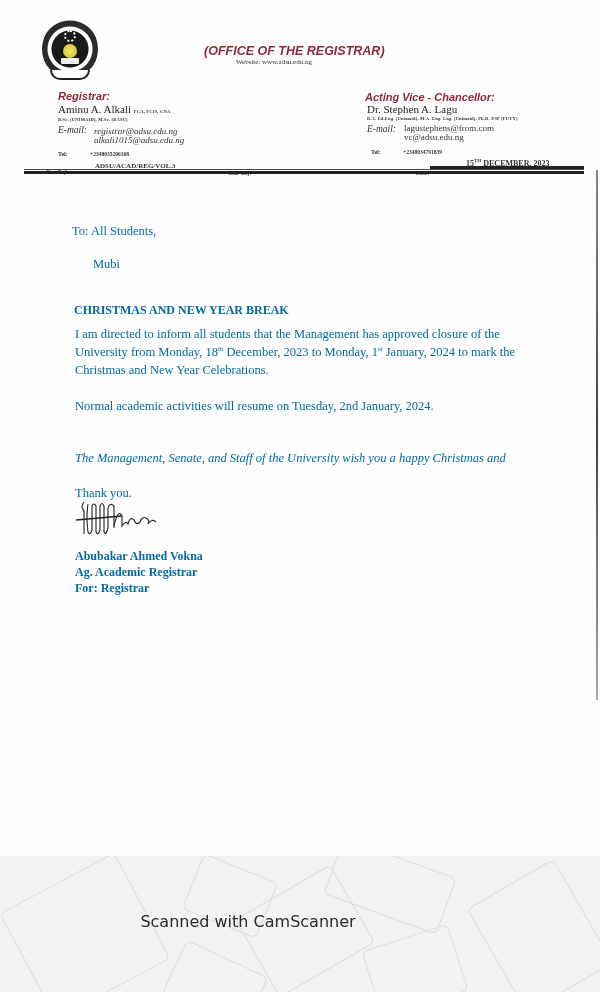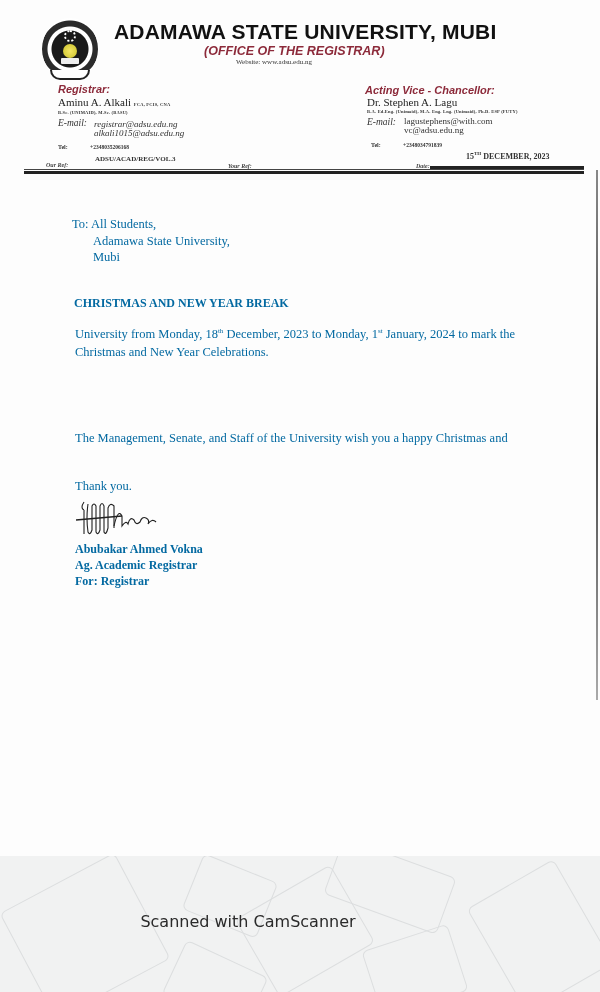--- a/index.html
+++ b/index.html
@@ -23,21 +23,21 @@
 
     .label-red { font-family: "Liberation Sans", sans-serif; font-weight: bold; font-style: italic; font-size: 11px; color: #8c2a3a; }
     .name { font-size: 11px; color: #222; }
     .quals { font-size: 4.5px; font-weight: bold; color: #333; letter-spacing: 0.2px; }
     .email-label { font-style: italic; font-size: 9.5px; color: #333; }
     .email { font-style: italic; font-size: 9px; color: #333; }
     .tel-label { font-size: 6px; font-weight: bold; color: #333; }
     .tel { font-size: 5.5px; font-weight: bold; color: #333; }
     .small-italic { font-style: italic; font-size: 6px; font-weight: bold; color: #444; }
 
-    .abs { position: absolute; white-space: nowrap; }
+    .abs { position: absolute; white-space: nowrap; margin-top: 7px; }
 
     .rule-thin { position: absolute; left: 24px; top: 169px; width: 560px; height: 1px; background: #444; }
     .rule-thick { position: absolute; left: 24px; top: 171px; width: 560px; height: 3px; background: #222; }
     .rule-end { position: absolute; left: 430px; top: 166px; width: 154px; height: 3px; background: #222; }
 
     
     .body-text { font-family: "Liberation Serif", serif; font-size: 12.5px; color: #0369a1; line-height: 18px; }
     .bold { font-weight: bold; }
     sup { font-size: 7px; vertical-align: super; line-height: 0; }
 
@@ -57,68 +57,68 @@
 
   <div class="right-edge"></div>
 
   <div class="logo">
     <div class="cog"></div>
     <div class="sun"></div>
     <div class="book"></div>
     <div class="ribbon"></div>
   </div>
 
-  <div class="uni-title">ADAMAWA STATE UNIVERSITY, MUBI</div>
   <div class="office">(OFFICE OF THE REGISTRAR)</div>
   <div class="website">Website: www.adsu.edu.ng</div>
 
   <div class="abs label-red" style="left:58px; top:83px;">Registrar:</div>
   <div class="abs name" style="left:58px; top:96px;">
     <span>Aminu A. Alkali</span>
     <span class="quals">FCA, FCIS, CNA</span>
   </div>
   <div class="abs quals" style="left:58px; top:110px;">B.Sc. (UNIMAID), M.Sc. (BASU)</div>
   <div class="abs email-label" style="left:58px; top:118px;">E-mail:</div>
   <div class="abs email" style="left:94px; top:119px;">registrar@adsu.edu.ng</div>
   <div class="abs email" style="left:94px; top:128px;">alkali1015@adsu.edu.ng</div>
   <div class="abs tel-label" style="left:58px; top:144px;">Tel:</div>
   <div class="abs tel" style="left:90px; top:144px;">+2348035206168</div>
 
   <div class="abs label-red" style="left:365px; top:84px;">Acting Vice - Chancellor:</div>
   <div class="abs name" style="left:367px; top:96px;">Dr. Stephen A. Lagu</div>
   <div class="abs quals" style="left:367px; top:109px;">B.A. Ed.Eng. (Unimaid), M.A. Eng. Lng. (Unimaid), Ph.D. ESP (FUTY)</div>
   <div class="abs email-label" style="left:367px; top:117px;">E-mail:</div>
-  <div class="abs email" style="left:404px; top:116px; font-style:normal;">lagustephens@with.com</div>
+  <div class="abs email" style="left:404px; top:116px; font-style:normal;">lagustephens@from.com</div>
   <div class="abs email" style="left:404px; top:125px; font-style:normal;">vc@adsu.edu.ng</div>
   <div class="abs tel-label" style="left:371px; top:142px;">Tel:</div>
   <div class="abs tel" style="left:403px; top:142px;">+2348034791839</div>
 
   <div class="abs small-italic" style="left:46px; top:162px;">Our Ref:</div>
   <div class="abs" style="left:95px; top:155px; font-size:7px; font-weight:bold; color:#333;">ADSU/ACAD/REG/VOL.3</div>
   <div class="abs small-italic" style="left:228px; top:163px;">Your Ref:</div>
   <div class="abs small-italic" style="left:416px; top:163px;">Date:</div>
   <div class="abs" style="left:466px; top:152px; font-size:8px; font-weight:bold; color:#333;"><span>15</span><sup style="font-size:5px;">TH</sup><span> DECEMBER, 2023</span></div>
 
   <div class="rule-end"></div>
   <div class="rule-thin"></div>
   <div class="rule-thick"></div>
 
   <div class="abs body-text" style="left:72px; top:215px;">To: All Students,</div>
-  <div class="abs body-text" style="left:93px; top:232px;">Adamawa State University,</div>
   <div class="abs body-text" style="left:93px; top:248px;">Mubi</div>
 
   <div class="abs body-text bold" style="left:74px; top:294px; font-size:12px;">CHRISTMAS AND NEW YEAR BREAK</div>
 
   <div class="para body-text" style="top:325px;">
+    <div>I am directed to inform all students that the Management has approved closure of the</div>
     <div><span>University from Monday, 18</span><sup>th</sup><span> December, 2023 to Monday, 1</span><sup>st</sup><span> January, 2024 to mark the</span></div>
     <div>Christmas and New Year Celebrations.</div>
   </div>
 
+  <div class="para body-text" style="top:397px;">Normal academic activities will resume on Tuesday, 2nd January, 2024.</div>
 
-  <div class="para body-text" style="top:429px;">
+  <div class="para body-text" style="top:449px;font-style:italic;">
     <div>The Management, Senate, and Staff of the University wish you a happy Christmas and</div>
   </div>
 
   <div class="abs body-text" style="left:75px; top:477px;">Thank you.</div>
 
   <svg class="signature" viewBox="0 0 120 40">
     <path d="M2 22 L48 18" stroke="#222" stroke-width="1.3" fill="none"></path>
     <path d="M10 4 Q6 10 10 12 M10 12 L10 36 M14 6 Q12 20 14 34 Q16 38 18 32 L18 8 Q20 4 22 8 L22 34 Q24 38 26 32 L26 8 Q28 3 30 8 L30 34 Q32 38 34 30 L34 10 Q36 4 40 8 L40 30" stroke="#222" stroke-width="1.1" fill="none"></path>
     <path d="M40 28 Q44 10 48 18 L48 28 Q52 22 54 26 Q56 18 60 22 Q62 28 66 24 Q68 18 72 20 Q76 22 74 26 Q78 20 82 24" stroke="#222" stroke-width="1.1" fill="none"></path>
   </svg>

